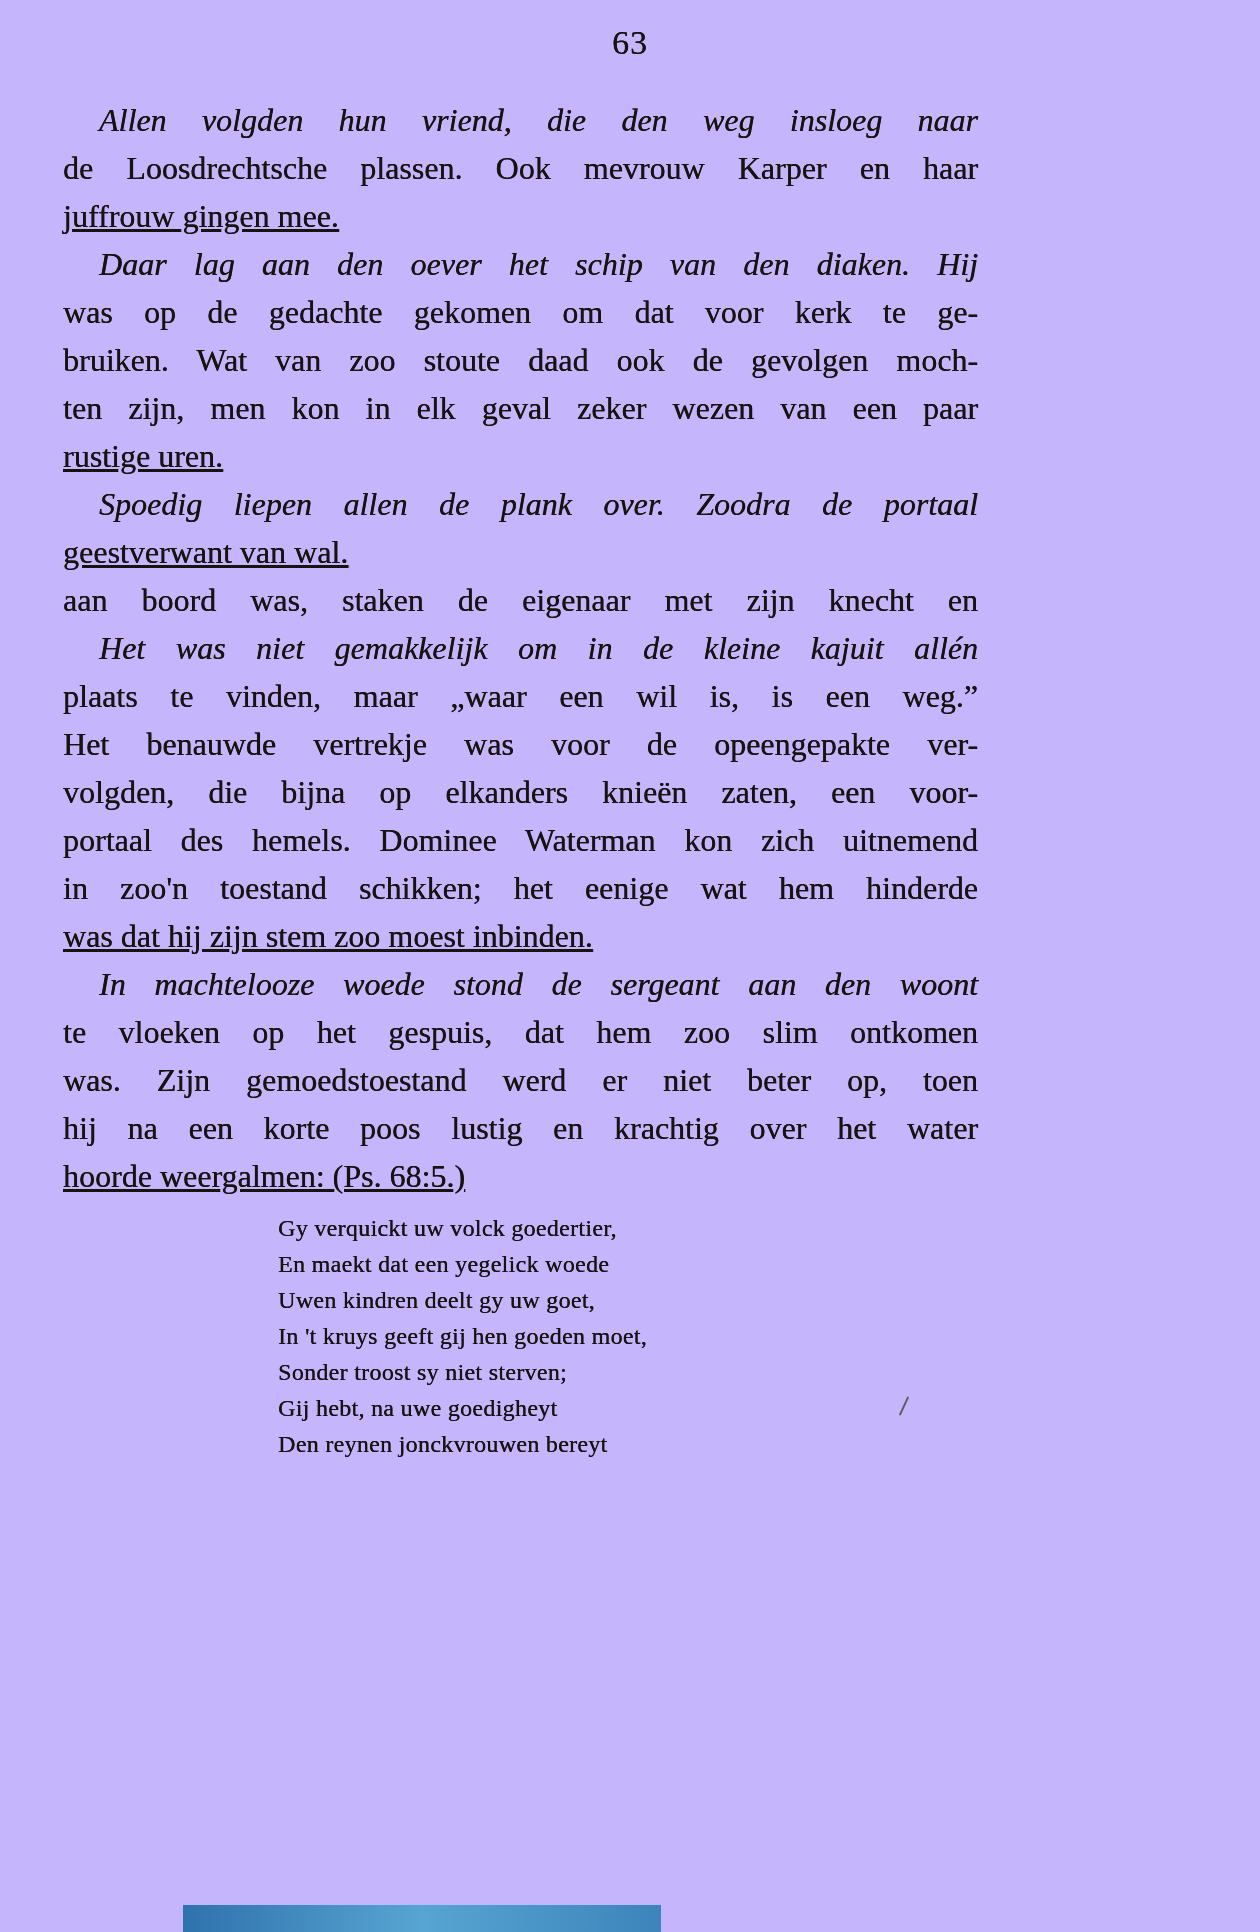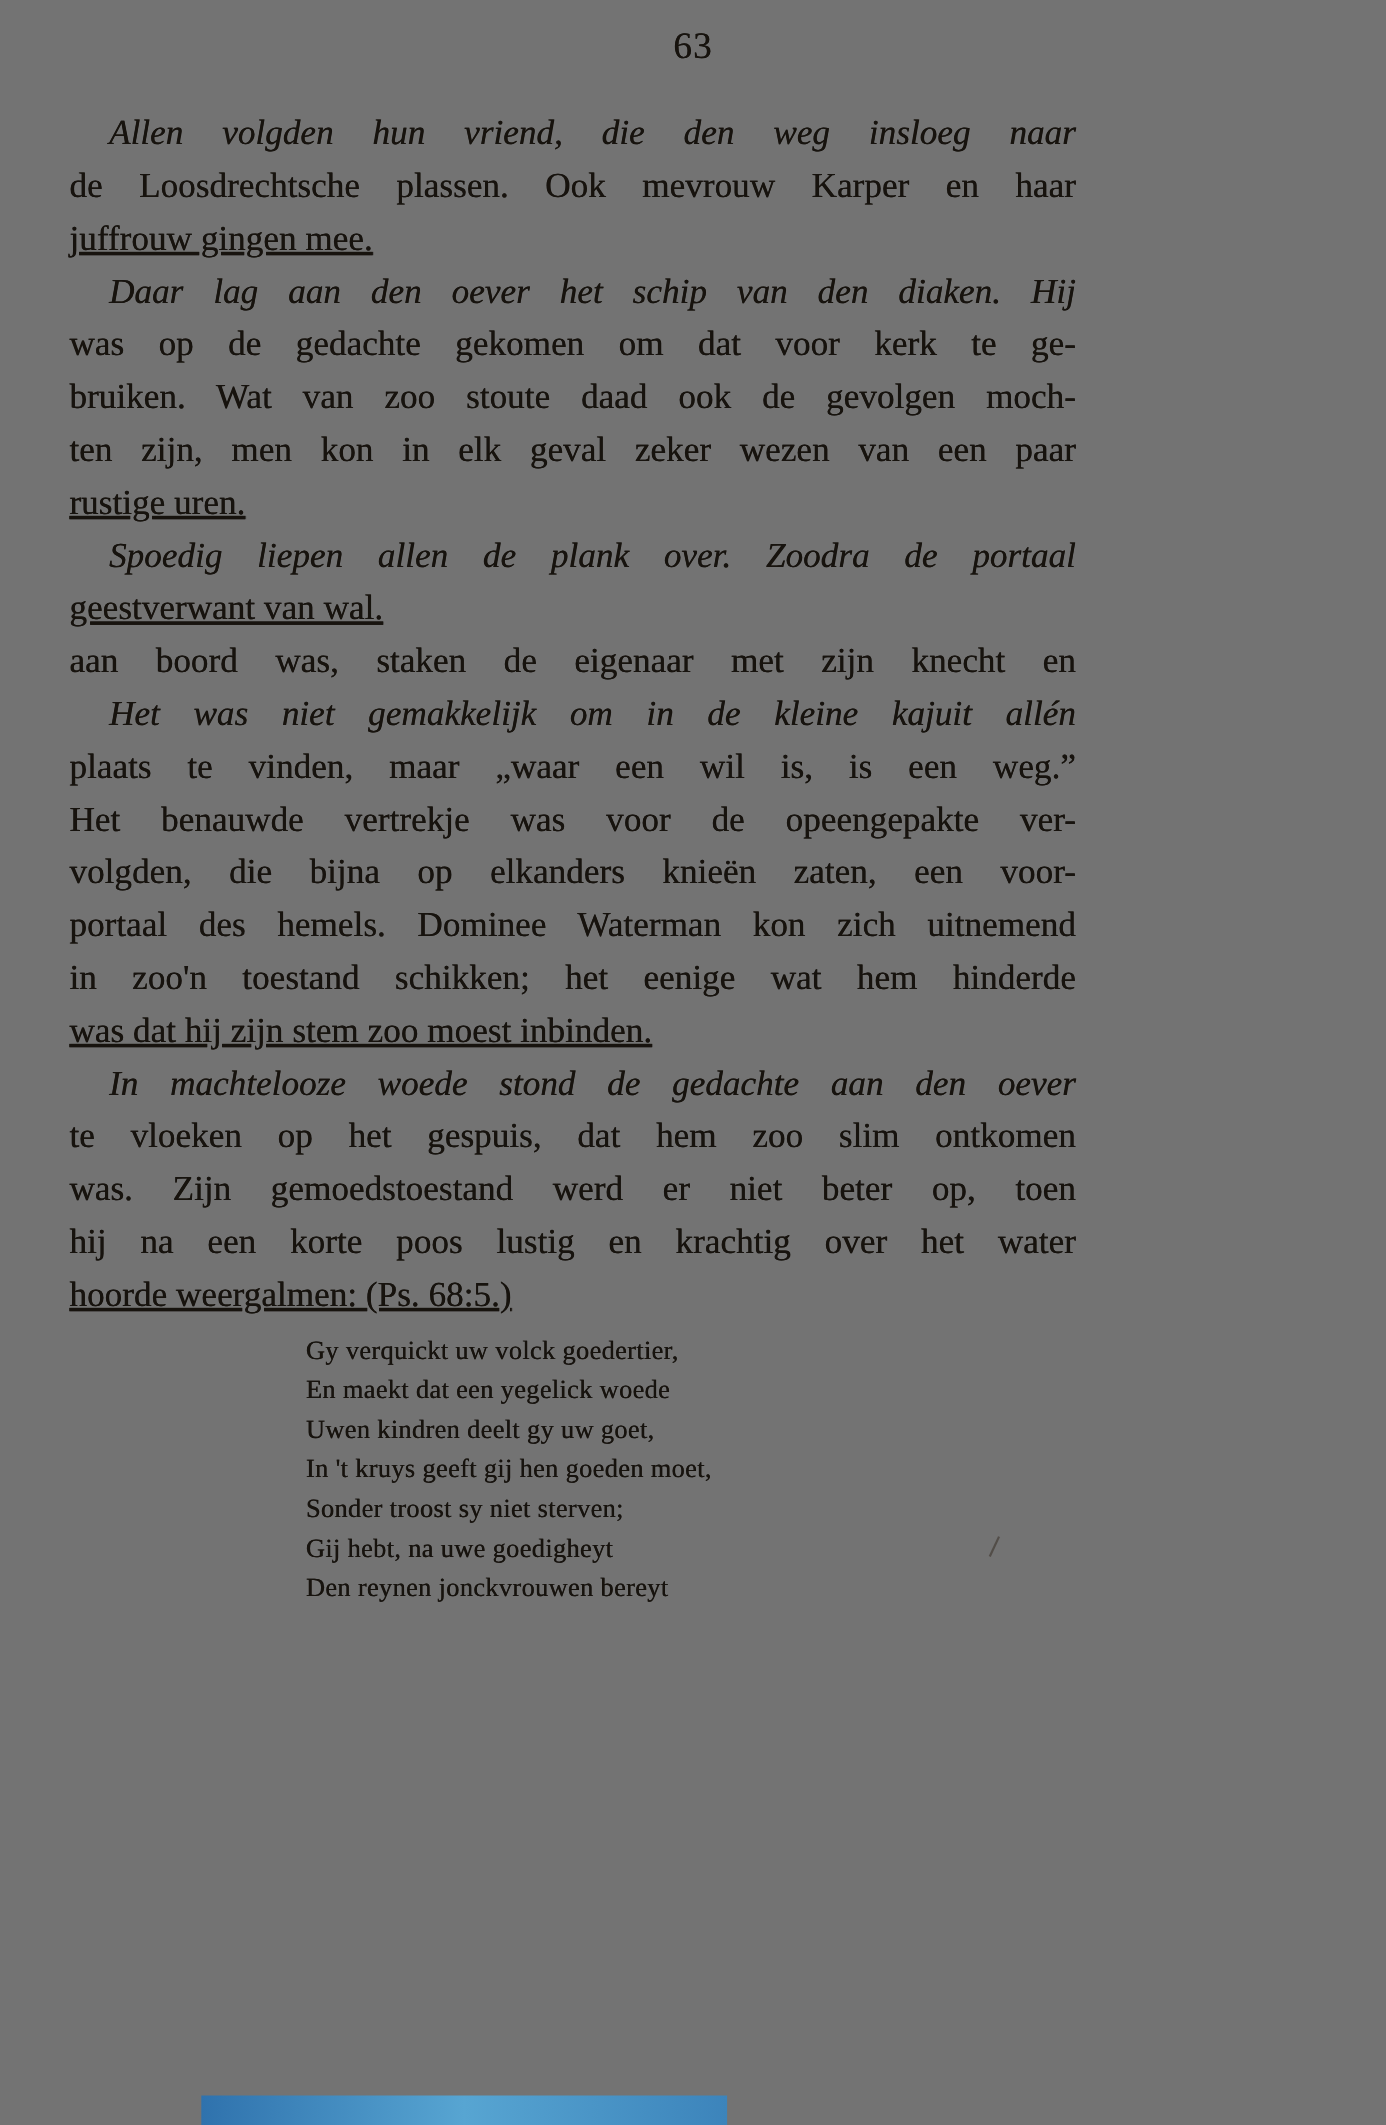--- a/index.html
+++ b/index.html
@@ -82,21 +82,21 @@
     width: 2px;
     height: 20px;
     background: #4a443d;
     opacity: 0.8;
     transform: rotate(25deg);
   }
 </style>
 </head>
 <body>
 
-<div class="page" style="background: #737373; color: rgb(23, 19, 14);">
+<div class="page" style="background: #c4b5fd; color: rgb(23, 19, 14);">
 
   <div class="page-number">63</div>
 
   <div class="body-text">
 
     <p class="para">
       <span class="line first">Allen volgden hun vriend, die den weg insloeg naar</span>
       <span class="line">de Loosdrechtsche plassen. Ook mevrouw Karper en haar</span>
       <span class="line last">juffrouw gingen mee.</span>
     </p>
@@ -119,21 +119,21 @@
       <span class="line first">Het was niet gemakkelijk om in de kleine kajuit allén</span>
       <span class="line">plaats te vinden, maar „waar een wil is, is een weg.”</span>
       <span class="line">Het benauwde vertrekje was voor de opeengepakte ver-</span>
       <span class="line">volgden, die bijna op elkanders knieën zaten, een voor-</span>
       <span class="line">portaal des hemels. Dominee Waterman kon zich uitnemend</span>
       <span class="line">in zoo'n toestand schikken; het eenige wat hem hinderde</span>
       <span class="line last">was dat hij zijn stem zoo moest inbinden.</span>
     </p>
 
     <p class="para">
-      <span class="line first">In machtelooze woede stond de gedachte aan den oever</span>
+      <span class="line first">In machtelooze woede stond de sergeant aan den woont</span>
       <span class="line">te vloeken op het gespuis, dat hem zoo slim ontkomen</span>
       <span class="line">was. Zijn gemoedstoestand werd er niet beter op, toen</span>
       <span class="line">hij na een korte poos lustig en krachtig over het water</span>
       <span class="line last">hoorde weergalmen: (Ps. 68:5.)</span>
     </p>
 
   </div>
 
   <div class="poem">
     <span class="poem-line">Gy verquickt uw volck goedertier,</span>

